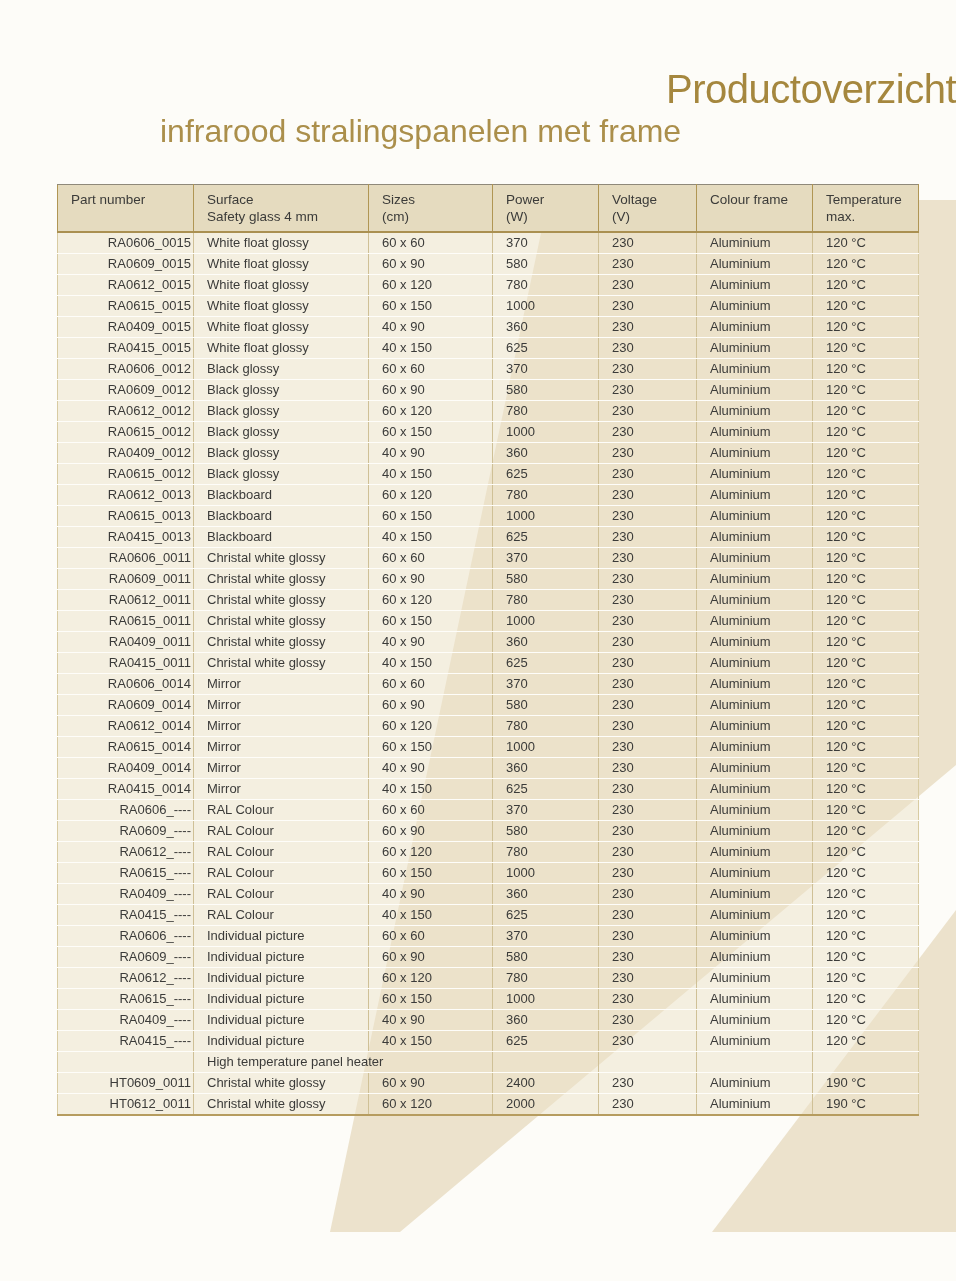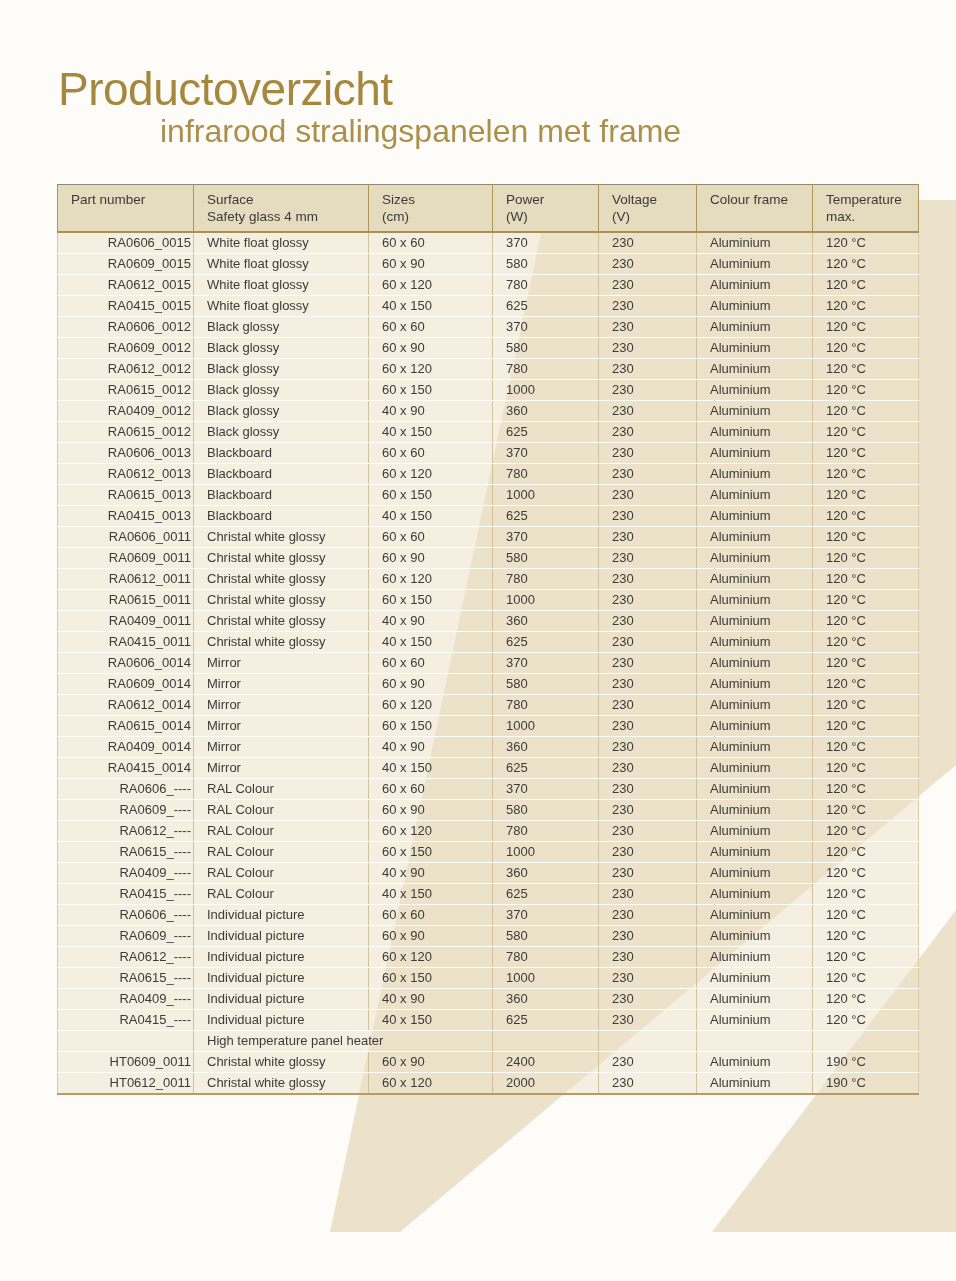--- a/index.html
+++ b/index.html
@@ -9,22 +9,22 @@
     background:#fdfcf8;
     overflow:hidden;
     font-family:"Liberation Sans", sans-serif;
     color:#3b3b39;
   }
   .bg-svg{position:absolute;top:0;left:0;width:956px;height:1281px;z-index:0;}
   .content{position:relative;z-index:1;}
 
   .title-wrap{padding:64px 0 0 58px;}
   .page-title{
-    font-size:46px;line-height:50px;font-weight:400;
-    color:#a5873e;letter-spacing:-0.5px;margin:0;
+    font-size:40px;line-height:50px;font-weight:400;
+    color:#a5873e;letter-spacing:-0.5px;margin:0;text-align:right;
   }
   .page-subtitle{
     font-size:32px;line-height:30px;font-weight:400;
     color:#ab8f4b;margin:2px 0 0 102px;
   }
 
   table.product{
     margin:38px 0 0 57px;
     width:861px;
     border-collapse:collapse;
@@ -134,20 +134,38 @@
           <tr>
             <td colspan="1">RA0612_0015</td>
             <td colspan="1">White float glossy</td>
             <td colspan="1">60 x 120</td>
             <td colspan="1">780</td>
             <td colspan="1">230</td>
             <td colspan="1">Aluminium</td>
             <td colspan="1">120 °C</td>
           </tr>
           <tr>
+            <td colspan="1">RA0615_0015</td>
+            <td colspan="1">White float glossy</td>
+            <td colspan="1">60 x 150</td>
+            <td colspan="1">1000</td>
+            <td colspan="1">230</td>
+            <td colspan="1">Aluminium</td>
+            <td colspan="1">120 °C</td>
+          </tr>
+          <tr>
+            <td colspan="1">RA0409_0015</td>
+            <td colspan="1">White float glossy</td>
+            <td colspan="1">40 x 90</td>
+            <td colspan="1">360</td>
+            <td colspan="1">230</td>
+            <td colspan="1">Aluminium</td>
+            <td colspan="1">120 °C</td>
+          </tr>
+          <tr>
             <td colspan="1">RA0415_0015</td>
             <td colspan="1">White float glossy</td>
             <td colspan="1">40 x 150</td>
             <td colspan="1">625</td>
             <td colspan="1">230</td>
             <td colspan="1">Aluminium</td>
             <td colspan="1">120 °C</td>
           </tr>
           <tr>
             <td colspan="1">RA0606_0012</td>
@@ -192,29 +210,20 @@
             <td colspan="1">360</td>
             <td colspan="1">230</td>
             <td colspan="1">Aluminium</td>
             <td colspan="1">120 °C</td>
           </tr>
           <tr>
             <td colspan="1">RA0615_0012</td>
             <td colspan="1">Black glossy</td>
             <td colspan="1">40 x 150</td>
             <td colspan="1">625</td>
-            <td colspan="1">230</td>
-            <td colspan="1">Aluminium</td>
-            <td colspan="1">120 °C</td>
-          </tr>
-          <tr>
-            <td colspan="1">RA0606_0013</td>
-            <td colspan="1">Blackboard</td>
-            <td colspan="1">60 x 60</td>
-            <td colspan="1">370</td>
             <td colspan="1">230</td>
             <td colspan="1">Aluminium</td>
             <td colspan="1">120 °C</td>
           </tr>
           <tr>
             <td colspan="1">RA0612_0013</td>
             <td colspan="1">Blackboard</td>
             <td colspan="1">60 x 120</td>
             <td colspan="1">780</td>
             <td colspan="1">230</td>

